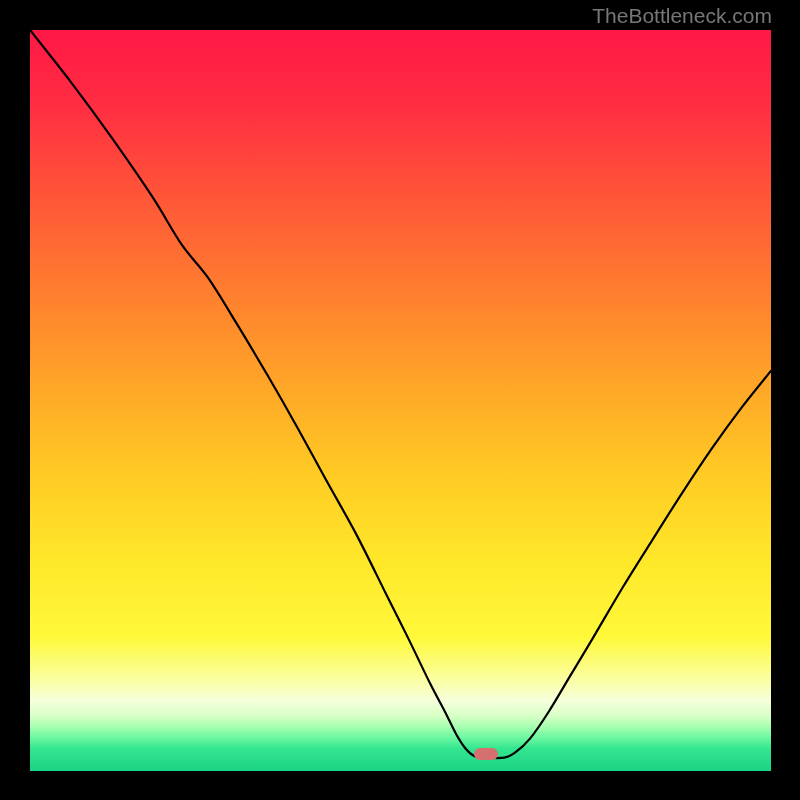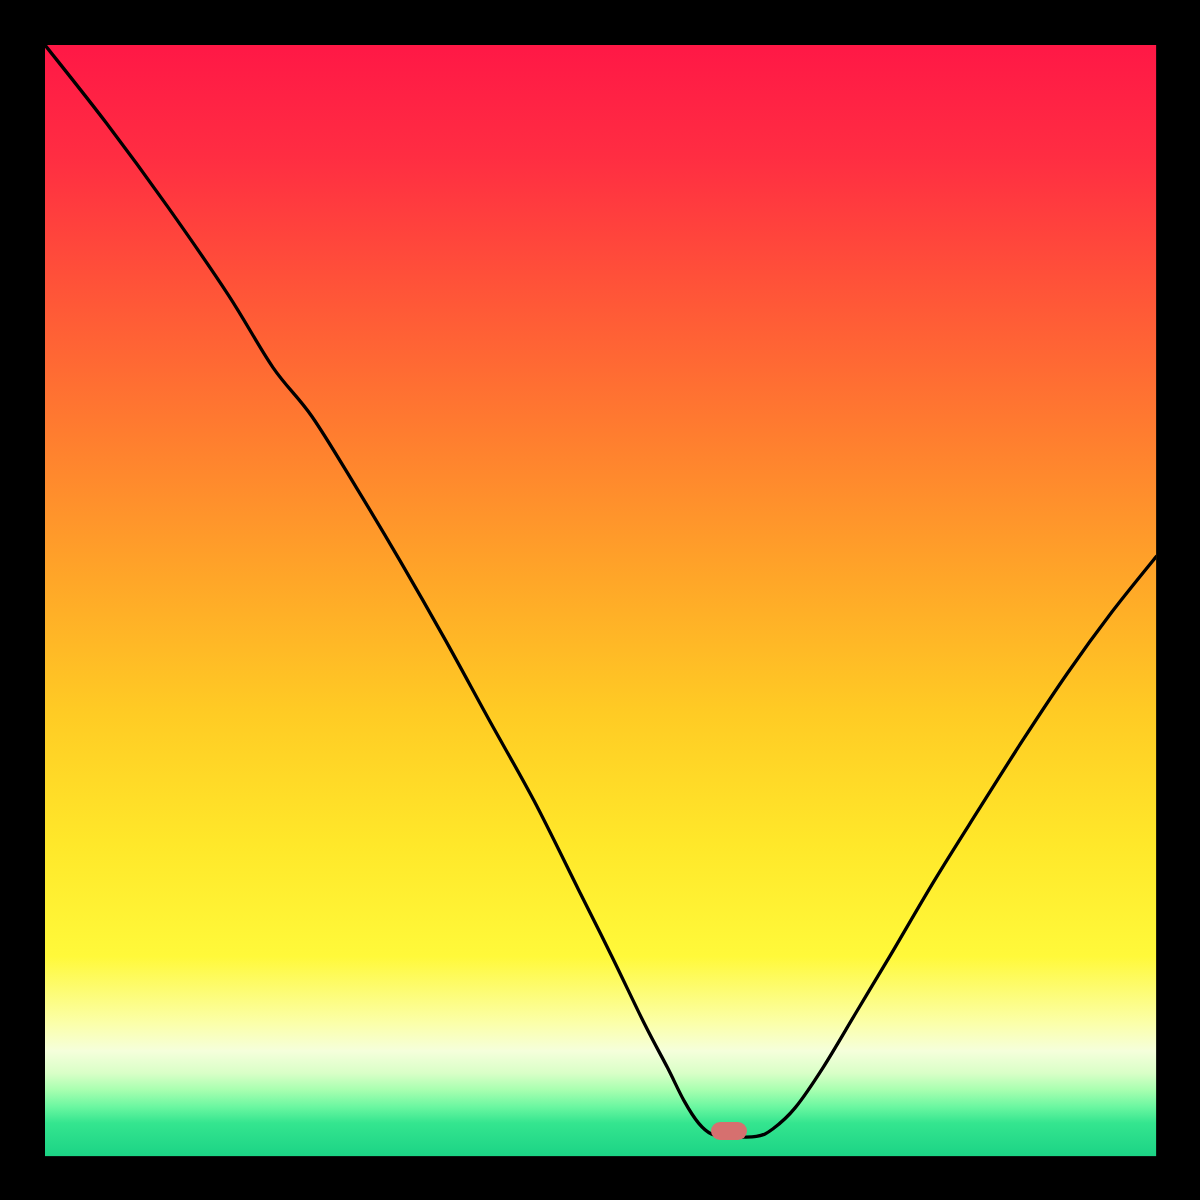--- a/index.html
+++ b/index.html
@@ -54,20 +54,21 @@
     height: 12px;
     border-radius: 6px;
     background: #d6706f;
     transform: translate(-50%, -50%);
   }
 </style>
 </head>
 <body>
 
 <div class="frame">
+  <div class="attribution">TheBottleneck.com</div>
 
   <div class="plot">
     <svg class="gradient" viewBox="0 0 741 741" preserveAspectRatio="none">
       <defs>
         <linearGradient id="bg" x1="0" y1="0" x2="0" y2="1">
             <stop offset="0.00%" stop-color="#ff1846"></stop>
             <stop offset="10.00%" stop-color="#ff2d42"></stop>
             <stop offset="22.00%" stop-color="#ff5438"></stop>
             <stop offset="35.00%" stop-color="#ff7d2f"></stop>
             <stop offset="48.00%" stop-color="#ffa628"></stop>

